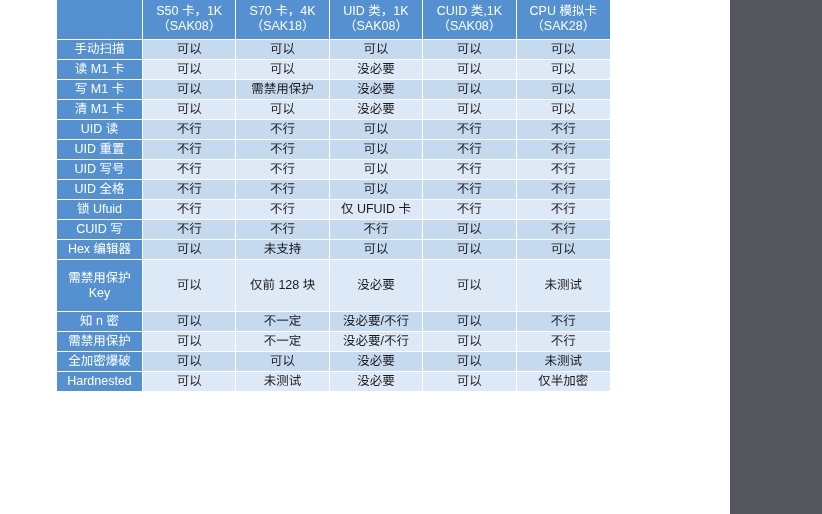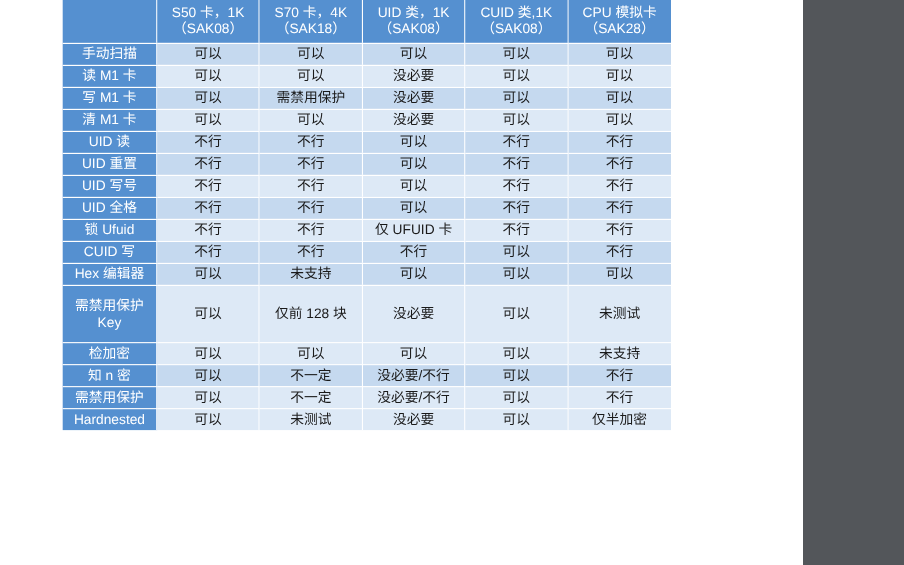--- a/index.html
+++ b/index.html
@@ -391,40 +391,20 @@
             <td>
               <span class="cell-multi">没必要</span>
             </td>
             <td>
               <span class="cell-multi">可以</span>
             </td>
             <td>
               <span class="cell-multi">未测试</span>
             </td>
           </tr>
-          <tr class="band-b h-normal">
-            <th class="rowlabel">
-              <span class="cell-multi">检加密</span>
-            </th>
-            <td>
-              <span class="cell-multi">可以</span>
-            </td>
-            <td>
-              <span class="cell-multi">可以</span>
-            </td>
-            <td>
-              <span class="cell-multi">可以</span>
-            </td>
-            <td>
-              <span class="cell-multi">可以</span>
-            </td>
-            <td>
-              <span class="cell-multi">未支持</span>
-            </td>
-          </tr>
           <tr class="band-a h-normal">
             <th class="rowlabel">
               <span class="cell-multi">知 n 密</span>
             </th>
             <td>
               <span class="cell-multi">可以</span>
             </td>
             <td>
               <span class="cell-multi">不一定</span>
             </td>
@@ -449,20 +429,40 @@
               <span class="cell-multi">不一定</span>
             </td>
             <td>
               <span class="cell-multi">没必要/不行</span>
             </td>
             <td>
               <span class="cell-multi">可以</span>
             </td>
             <td>
               <span class="cell-multi">不行</span>
+            </td>
+          </tr>
+          <tr class="band-a h-normal">
+            <th class="rowlabel">
+              <span class="cell-multi">全加密爆破</span>
+            </th>
+            <td>
+              <span class="cell-multi">可以</span>
+            </td>
+            <td>
+              <span class="cell-multi">可以</span>
+            </td>
+            <td>
+              <span class="cell-multi">没必要</span>
+            </td>
+            <td>
+              <span class="cell-multi">可以</span>
+            </td>
+            <td>
+              <span class="cell-multi">未测试</span>
             </td>
           </tr>
           <tr class="band-b h-normal">
             <th class="rowlabel">
               <span class="cell-multi">Hardnested</span>
             </th>
             <td>
               <span class="cell-multi">可以</span>
             </td>
             <td>

